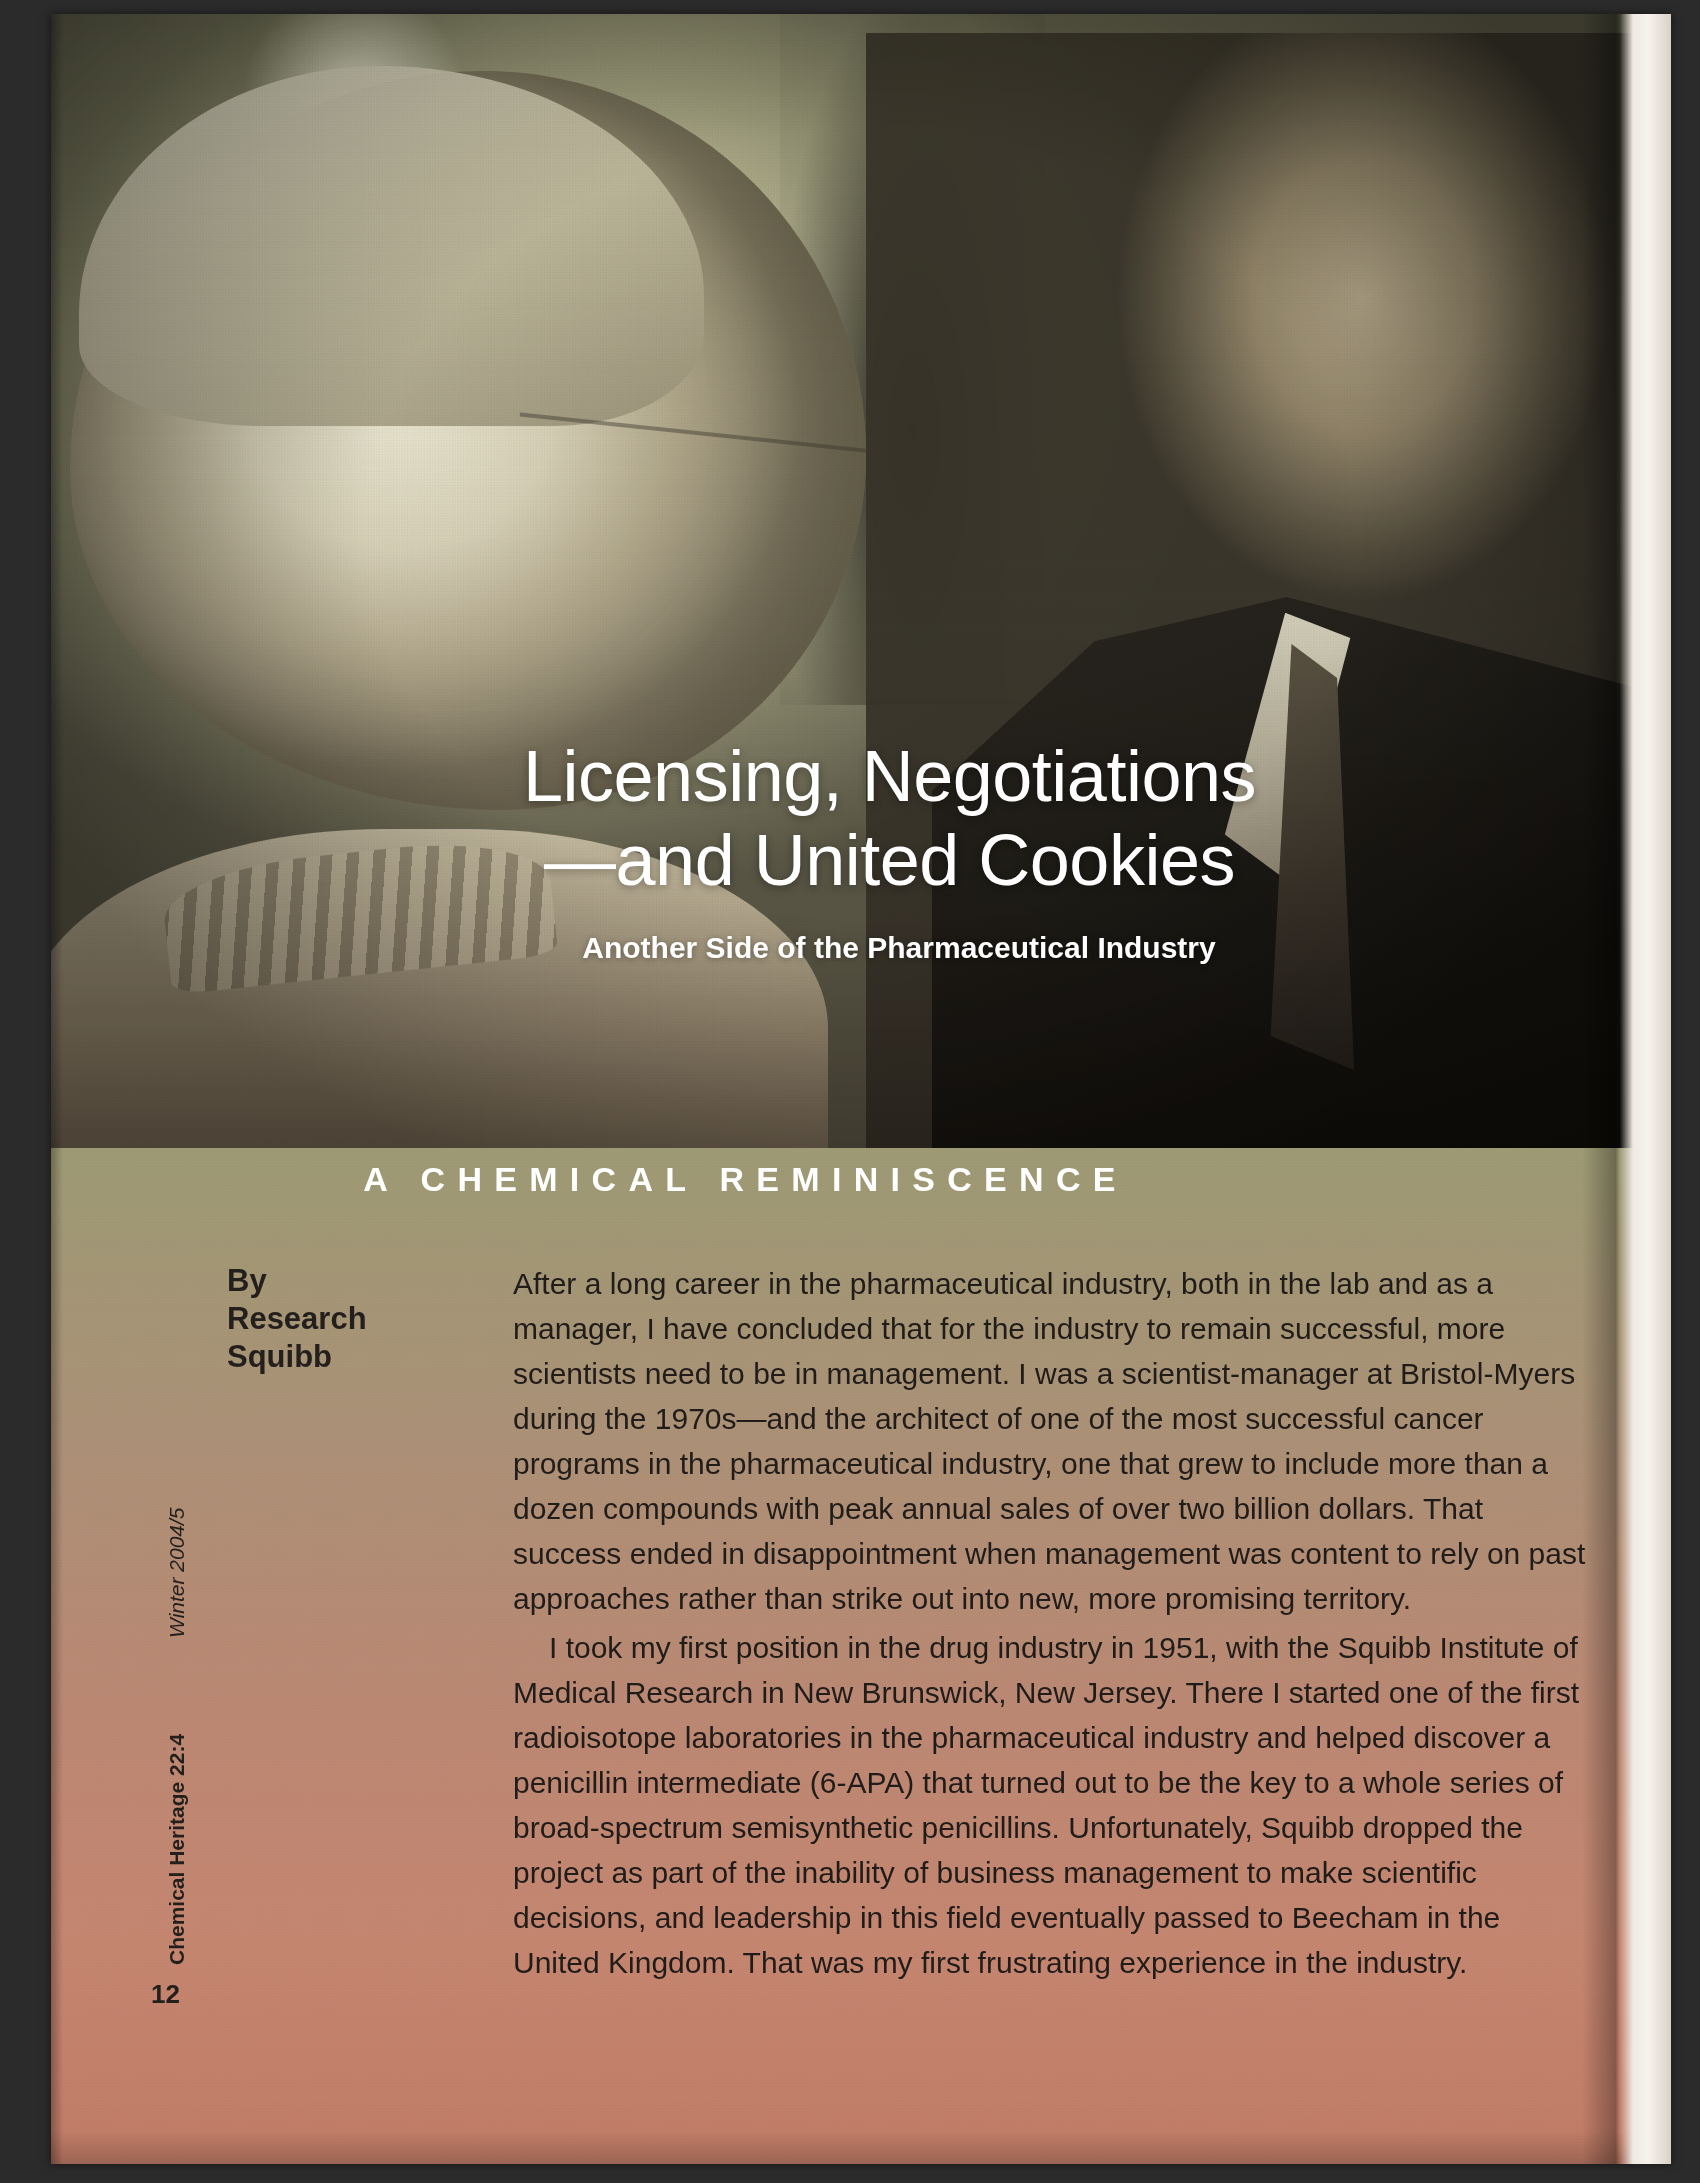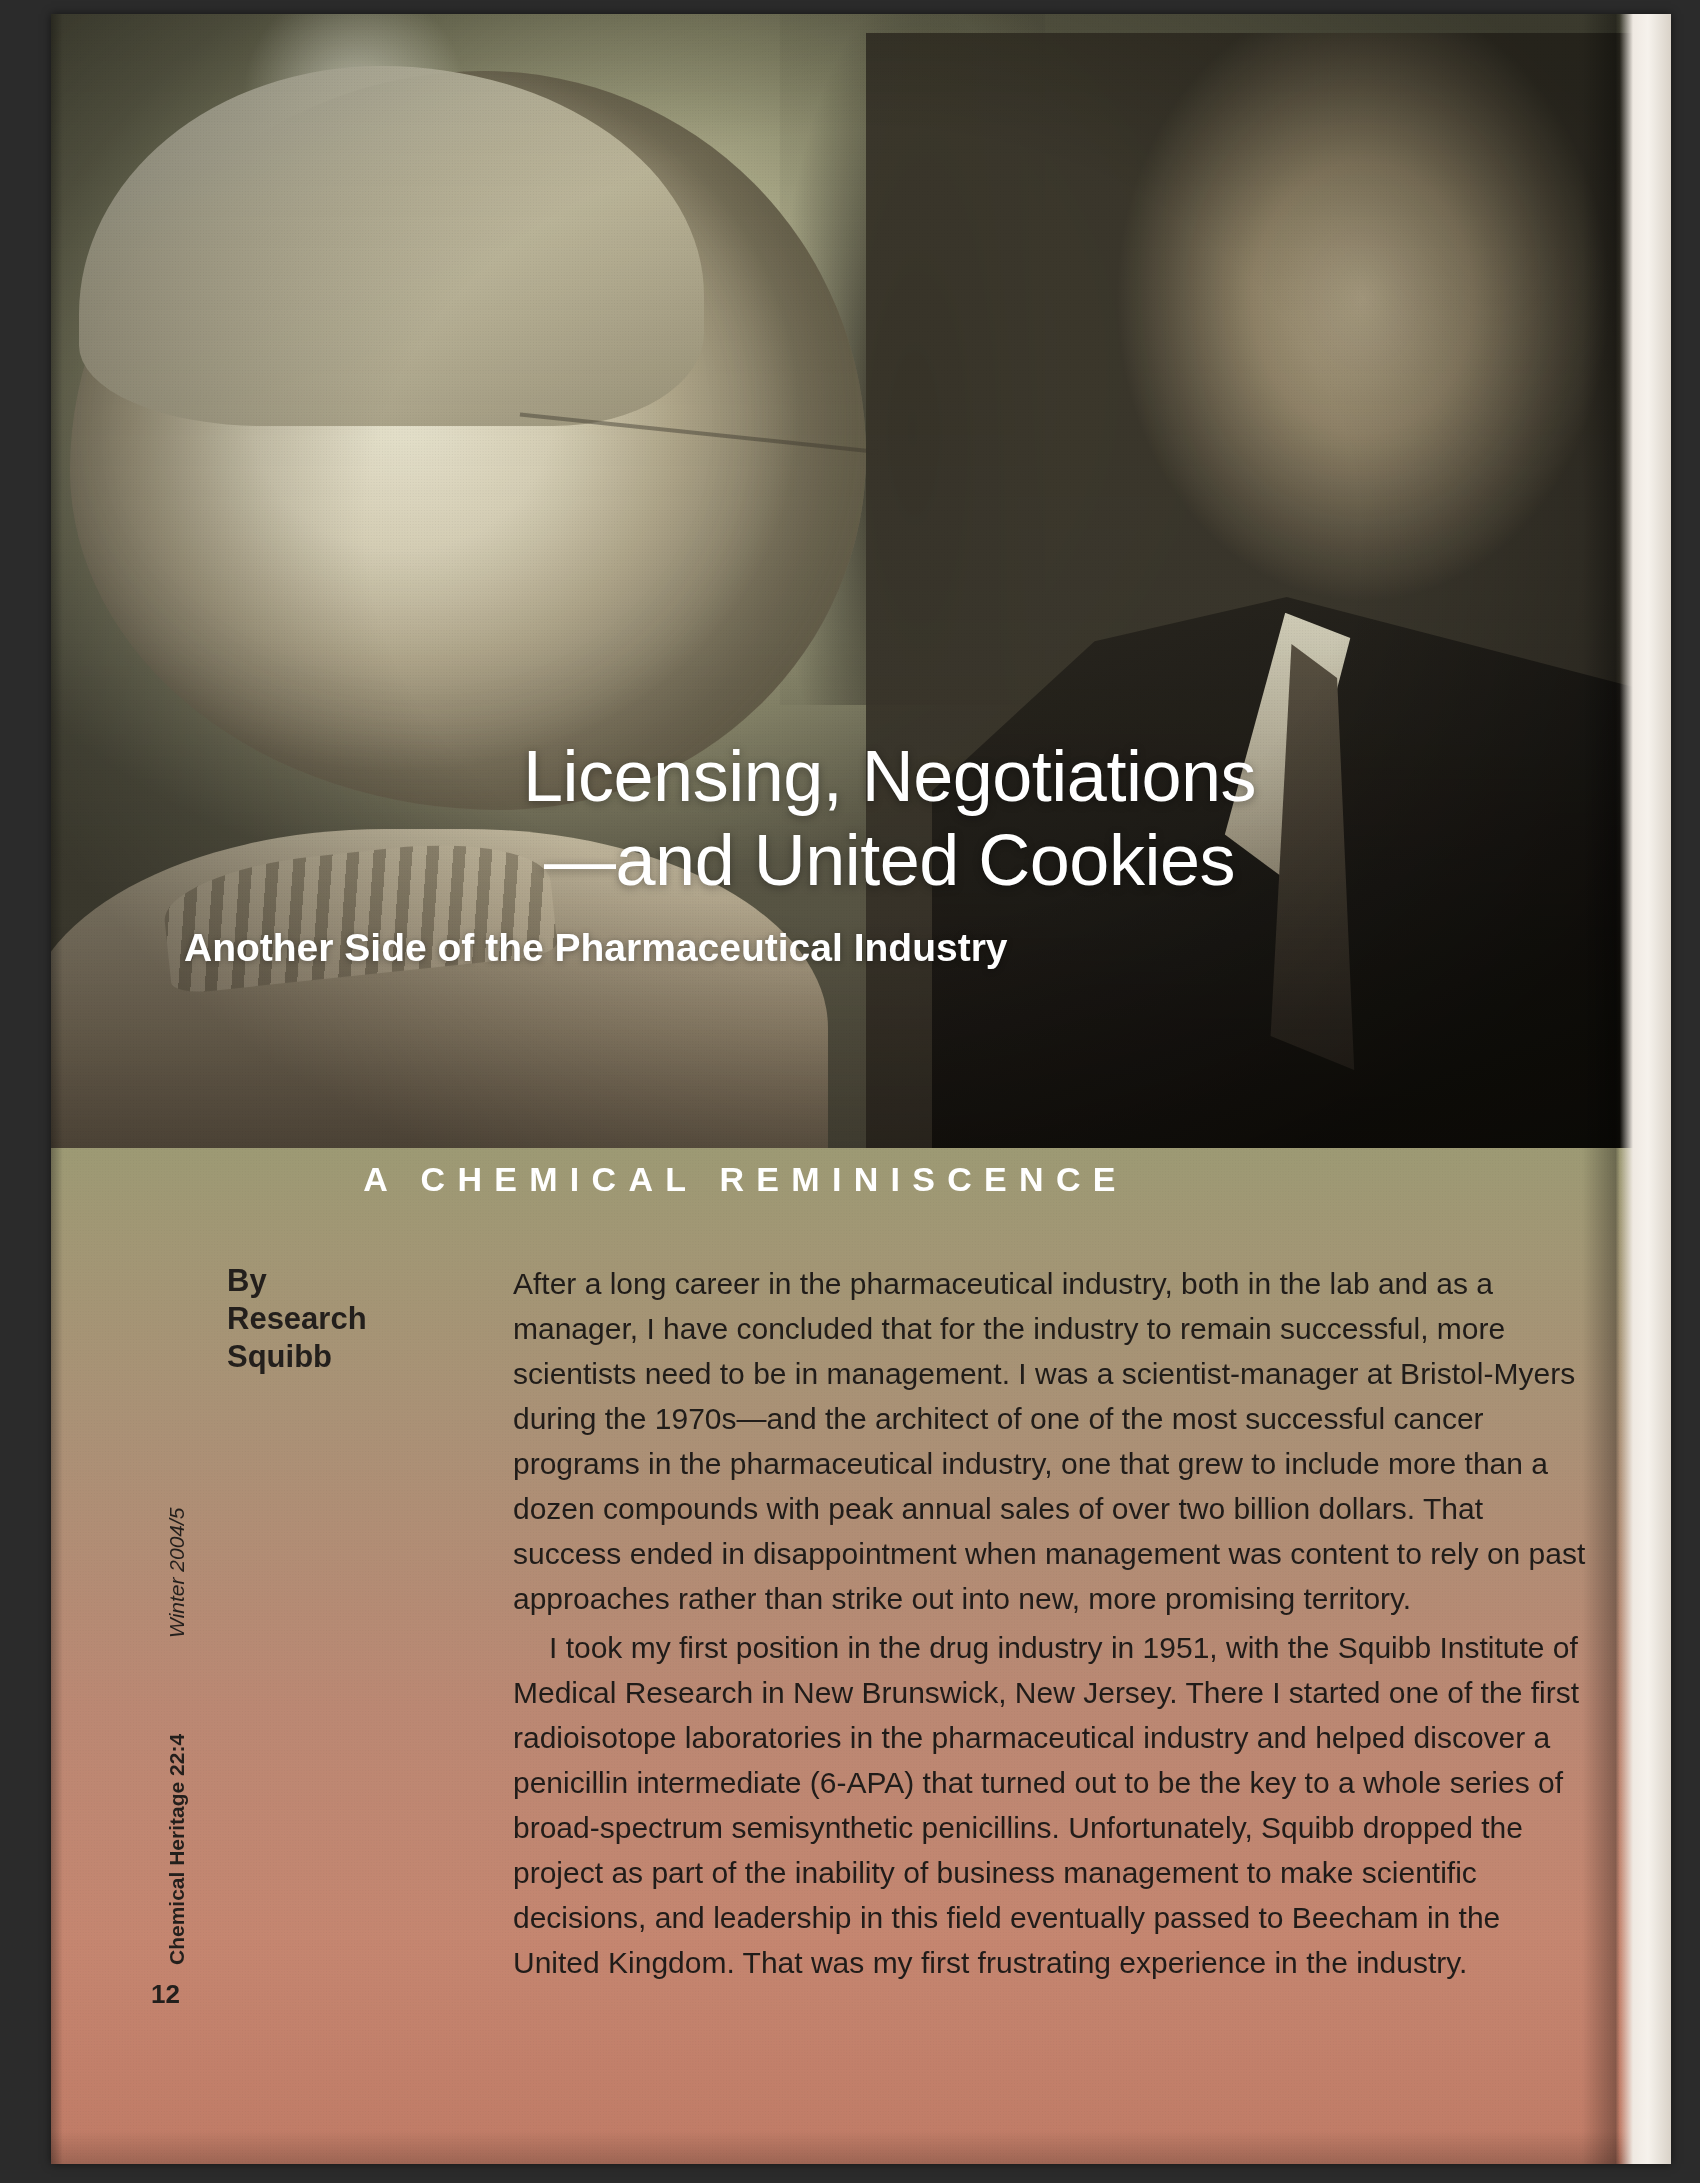--- a/index.html
+++ b/index.html
@@ -189,23 +189,24 @@
     font-weight: 300;
     letter-spacing: -0.5px;
     text-align: center;
     padding: 0 66px 0 123px;
     text-shadow: 0 1.9px 8.5px rgba(0,0,0,0.35);
   }
   #main-title .l2 { display:block; }
   #subtitle {
     margin-top: 21px;
     color: #ffffff;
-    font-size: 39px;
+    font-size: 30px;
     line-height: 49px;
     font-weight: 700;
+    text-align: center;
     padding: 0 57px 0 133px;
     text-shadow: 0 1.4px 6.6px rgba(0,0,0,0.35);
   }
 
   
   #lower-field {
     position: absolute;
     left: 0;
     top: 1134px;
     width: 1620px;

